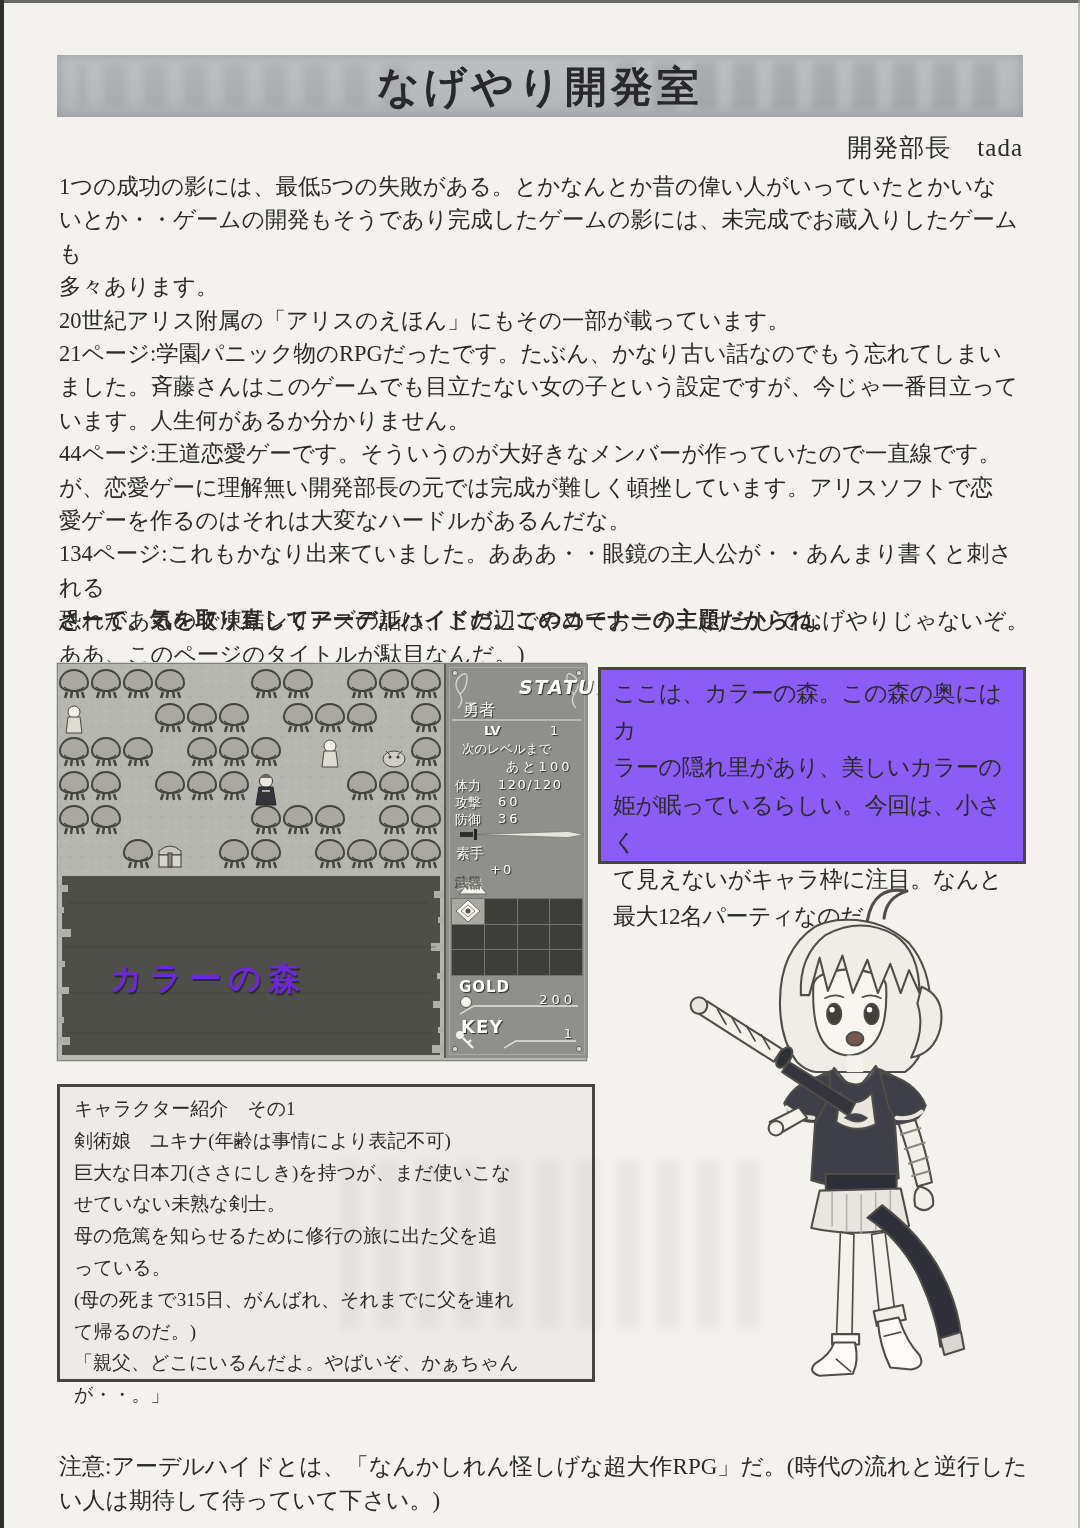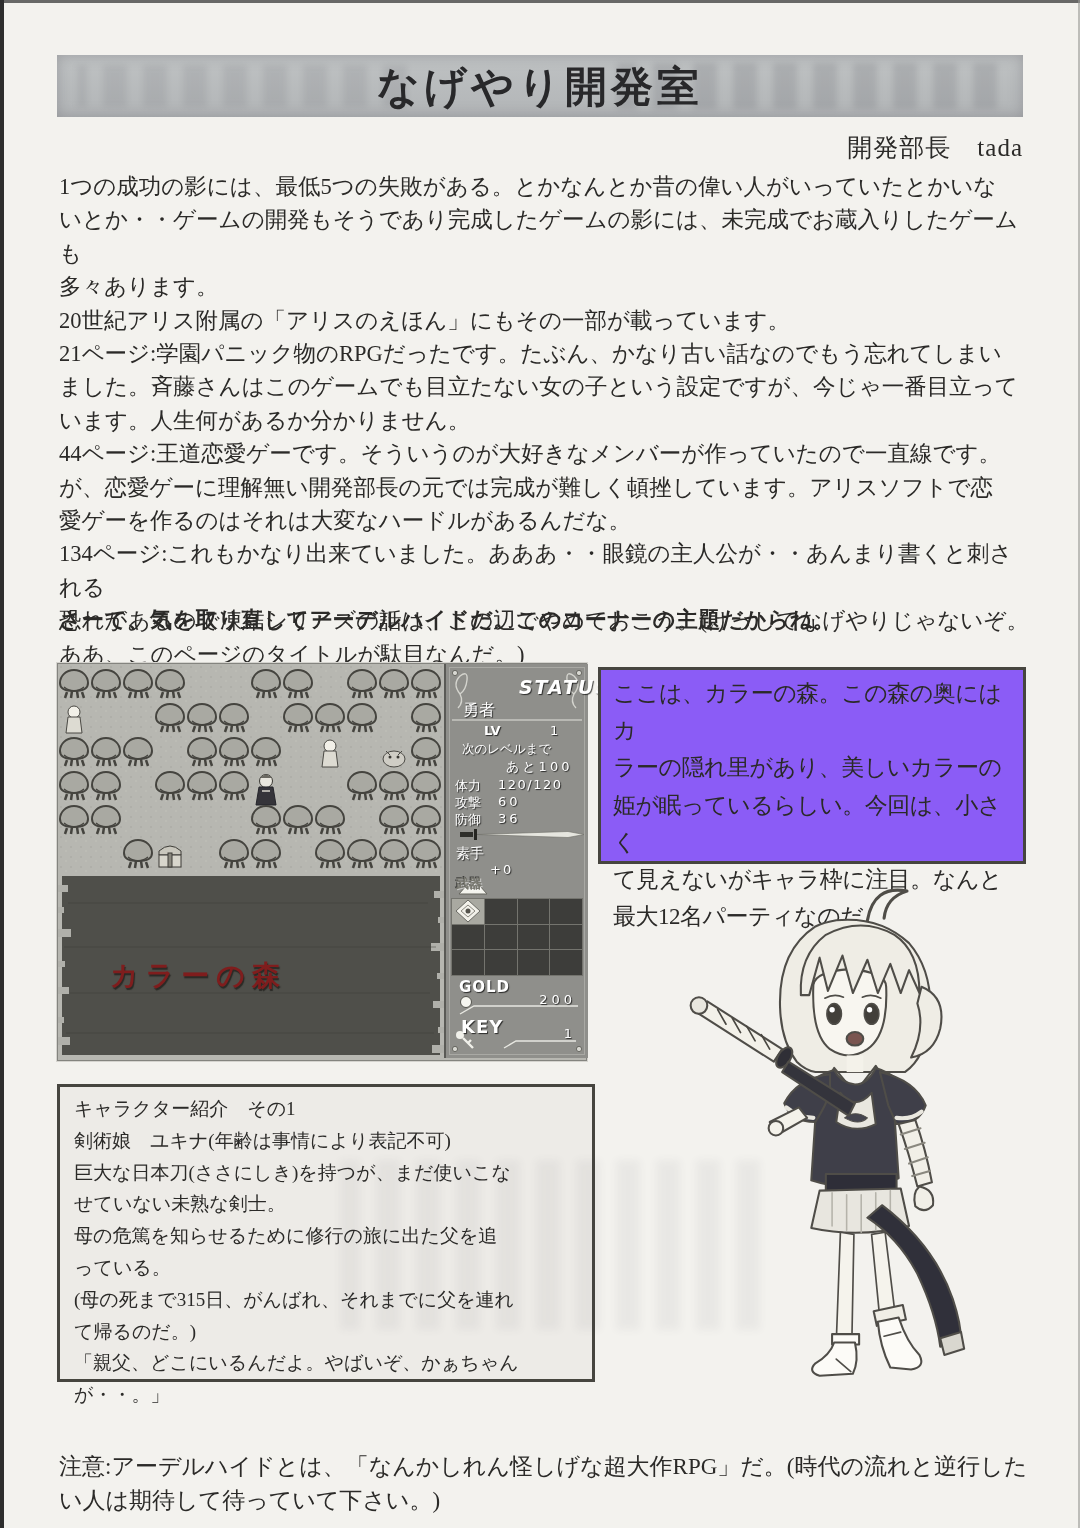--- a/index.html
+++ b/index.html
@@ -23,21 +23,21 @@
   .body-text{position:absolute;left:59px;top:170px;width:970px;font-size:22.5px;line-height:33.4px;
              white-space:pre-line;letter-spacing:0px;}
   .headline{position:absolute;left:59px;top:605px;width:970px;font-size:22px;font-weight:bold;letter-spacing:.5px;}
 
   
   .game-shot{position:absolute;left:57px;top:663px;width:528px;height:396px;background:#b7b7b1;
              border:1px solid #84847f;box-shadow:0 0 0 1px #d5d4cf;}
   .map-canvas{position:absolute;left:0;top:0;}
   .map-band{position:absolute;left:0;top:209px;width:386px;height:185px;}
   .map-label{position:absolute;left:52px;top:84px;font-family:"DejaVu Sans","Liberation Sans",sans-serif;
-             font-size:28px;font-weight:bold;color:#7f1d1d;letter-spacing:7px;text-shadow:1px 2px 1px #2a2a26;}
+             font-size:32px;font-weight:bold;color:#6d28d9;letter-spacing:7px;text-shadow:1px 2px 1px #2a2a26;}
 
   .status-panel{position:absolute;left:386px;top:0;width:142px;height:394px;background:#8f8f8b;
                 border-left:2px solid #5a5a56;font-family:"DejaVu Sans","Liberation Sans",sans-serif;color:#fff;}
   .status-panel:before{content:'';position:absolute;inset:3px;border:1px solid #c9c9c3;opacity:.45;pointer-events:none;}
   .sp{position:absolute;text-shadow:1px 1px 1px rgba(0,0,0,.7);font-size:13px;white-space:nowrap;}
   .sp-title{left:0;top:12px;width:100%;text-align:center;font-size:19px;font-weight:bold;letter-spacing:2px;
             font-style:italic;margin-left:48px;}
   .sp-name{left:17px;top:36px;font-size:16px;}
   .sp-lv-l{left:38px;top:59px;font-weight:bold;}
   .sp-lv-v{left:104px;top:59px;}

